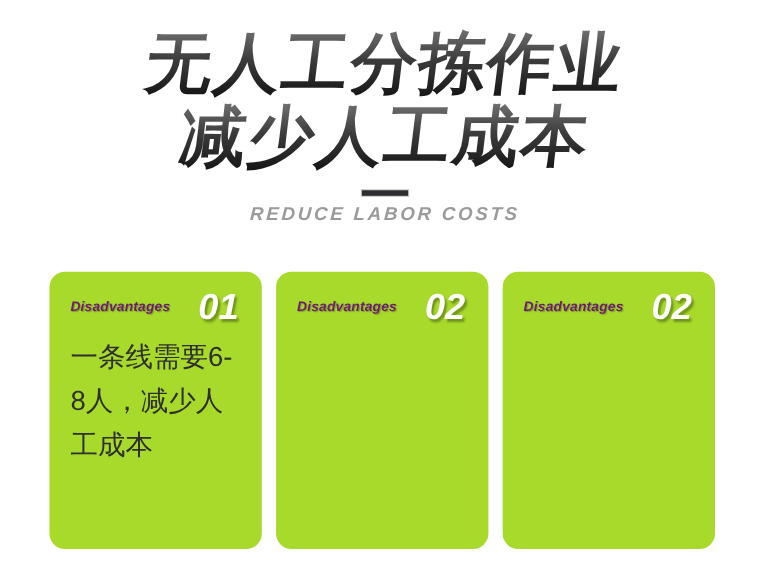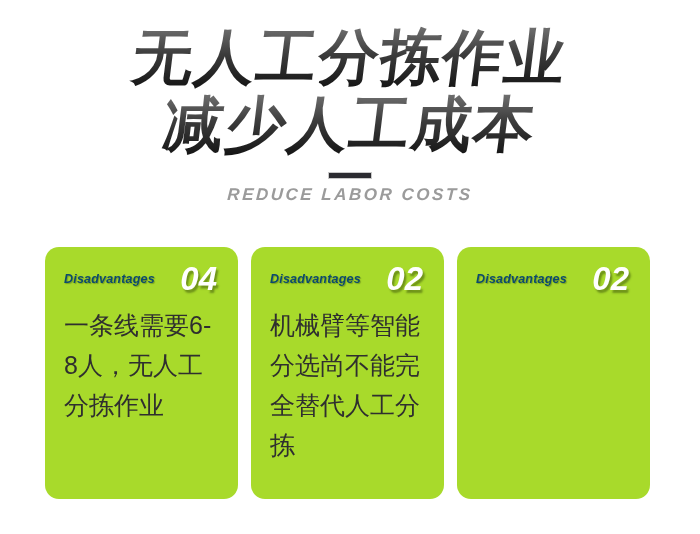--- a/index.html
+++ b/index.html
@@ -65,21 +65,21 @@
   .card-head {
     display: flex;
     justify-content: space-between;
     align-items: center;
     height: 44px;
   }
   .card-label {
     font-size: 12.5px;
     font-weight: bold;
     font-style: italic;
-    color: #0c4a6e;
+    color: #701a75;
     text-shadow: 1px 1px 1px rgba(40,60,5,0.35);
     letter-spacing: 0.2px;
   }
   .card-num {
     font-size: 33px;
     font-weight: 900;
     font-style: italic;
     color: #ffffff;
     text-shadow: 2px 3px 2px rgba(40,60,5,0.45);
     padding-right: 2px;
@@ -105,31 +105,30 @@
 
   <div class="divider"></div>
 
   <div class="subtitle">REDUCE LABOR COSTS</div>
 
   <div class="cards-row">
 
     <div class="card">
       <div class="card-head">
         <span class="card-label">Disadvantages</span>
-        <span class="card-num">04</span>
+        <span class="card-num">01</span>
       </div>
-      <div class="card-text">一条线需要6-8人，无人工分拣作业</div>
+      <div class="card-text">一条线需要6-8人，减少人工成本</div>
     </div>
 
     <div class="card">
       <div class="card-head">
         <span class="card-label">Disadvantages</span>
         <span class="card-num">02</span>
       </div>
-      <div class="card-text">机械臂等智能分选尚不能完全替代人工分拣</div>
     </div>
 
     <div class="card">
       <div class="card-head">
         <span class="card-label">Disadvantages</span>
         <span class="card-num">02</span>
       </div>
     </div>
 
   </div>

